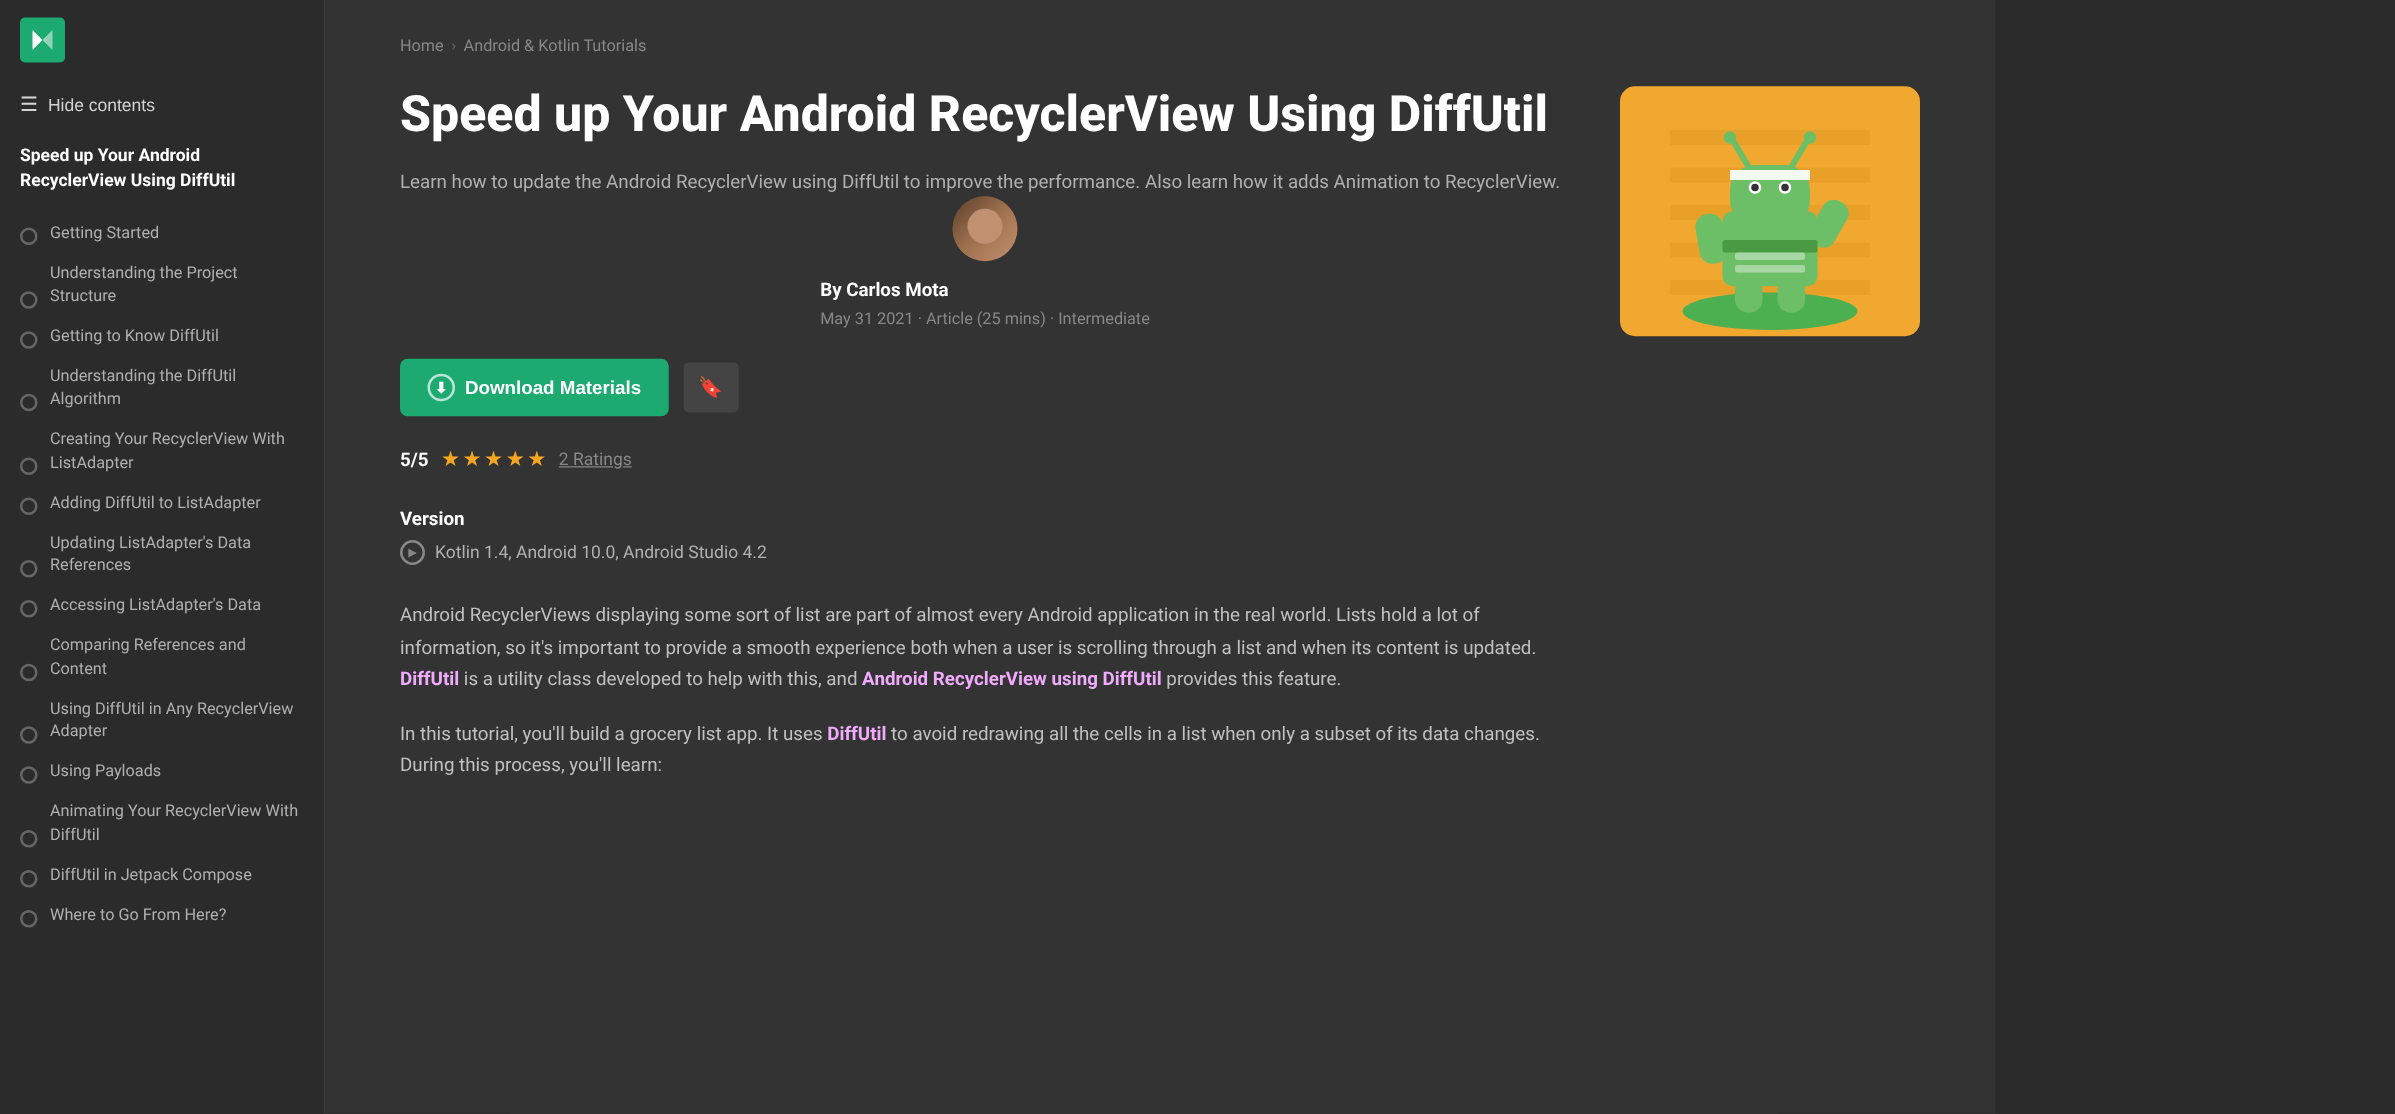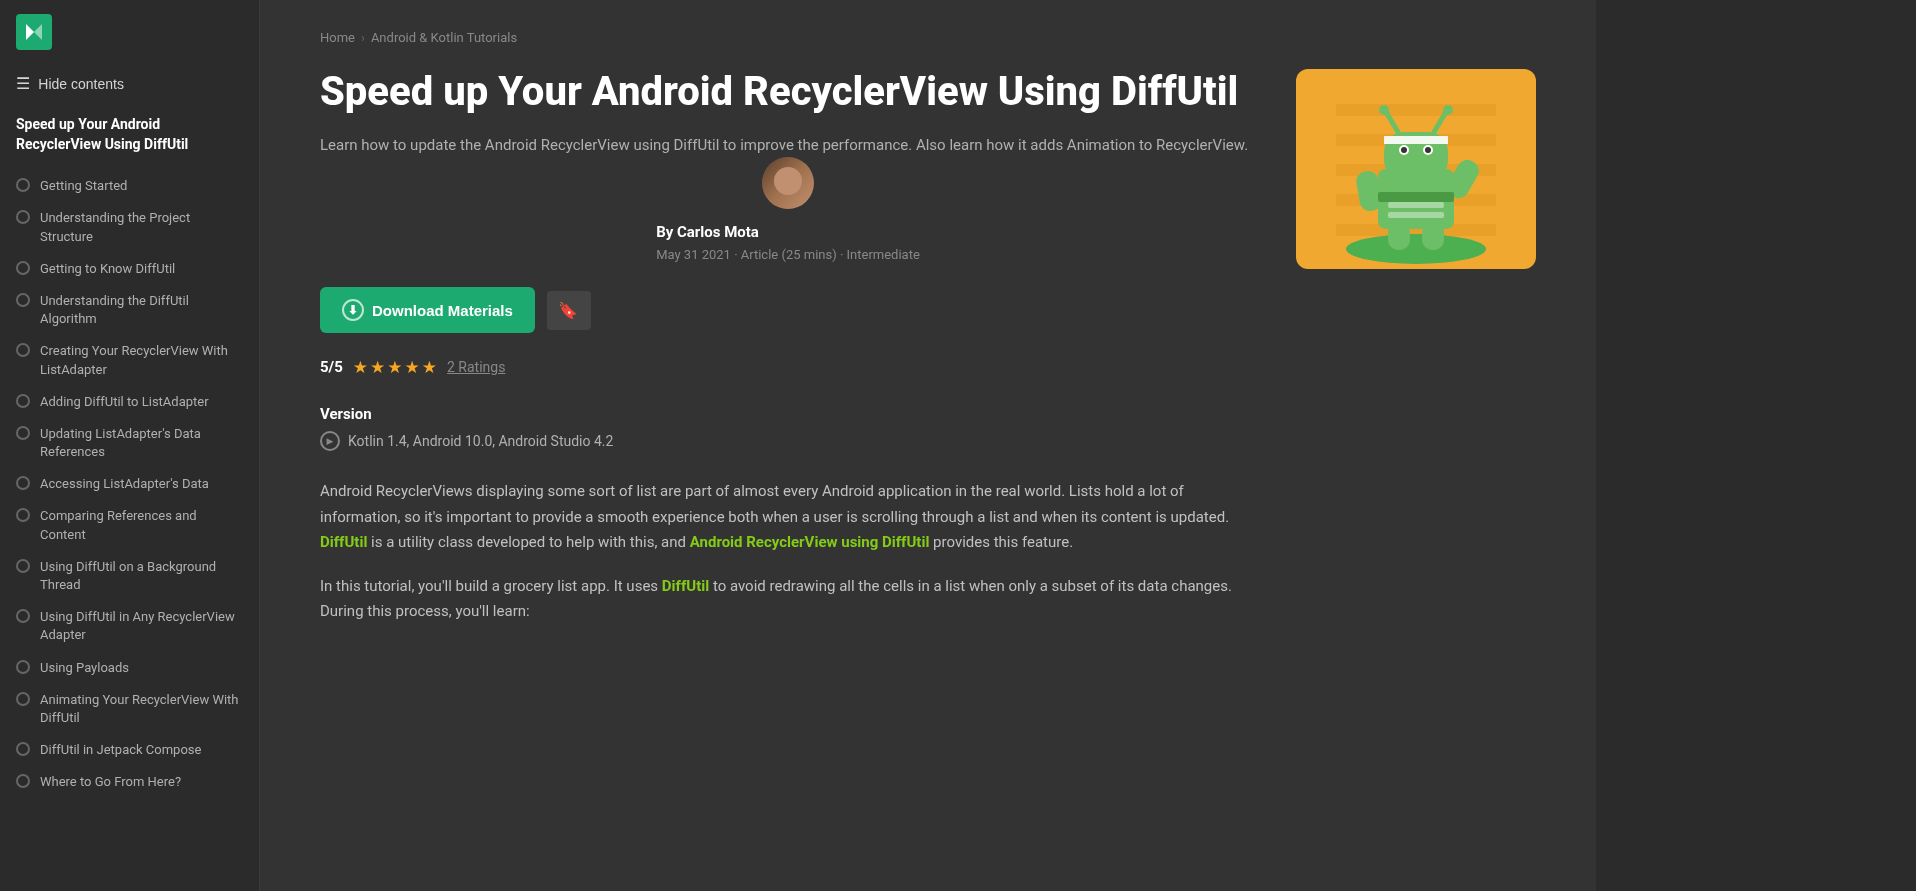--- a/index.html
+++ b/index.html
@@ -70,21 +70,21 @@
       color: #ffffff;
       line-height: 1.4;
     }
 
     .sidebar-nav {
       padding: 8px 0;
     }
 
     .nav-item {
       display: flex;
-      align-items: flex-start;
+      align-items: flex-end;
       gap: 10px;
       padding: 7px 16px;
       cursor: pointer;
       color: #b0b0b0;
       font-size: 13px;
       line-height: 1.4;
     }
 
     .nav-item .dot {
       width: 14px;
@@ -323,21 +323,21 @@
       font-size: 15px;
       color: #c0c0c0;
       line-height: 1.7;
     }
 
     .article-body p {
       margin-bottom: 18px;
     }
 
     .article-body strong {
-      color: #84cc16;
+      color: #f0abfc;
       font-weight: 700;
     }
 
     
     .right-panel {
       width: 320px;
       min-width: 320px;
       background-color: #2b2b2b;
       height: 100vh;
     }
@@ -392,24 +392,20 @@
         <span class="dot"></span>
         <span class="nav-item-label">Updating ListAdapter's Data References</span>
       </div>
       <div class="nav-item">
         <span class="dot"></span>
         <span class="nav-item-label">Accessing ListAdapter's Data</span>
       </div>
       <div class="nav-item">
         <span class="dot"></span>
         <span class="nav-item-label">Comparing References and Content</span>
-      </div>
-      <div class="nav-item">
-        <span class="dot"></span>
-        <span class="nav-item-label">Using DiffUtil on a Background Thread</span>
       </div>
       <div class="nav-item">
         <span class="dot"></span>
         <span class="nav-item-label">Using DiffUtil in Any RecyclerView Adapter</span>
       </div>
       <div class="nav-item">
         <span class="dot"></span>
         <span class="nav-item-label">Using Payloads</span>
       </div>
       <div class="nav-item">

